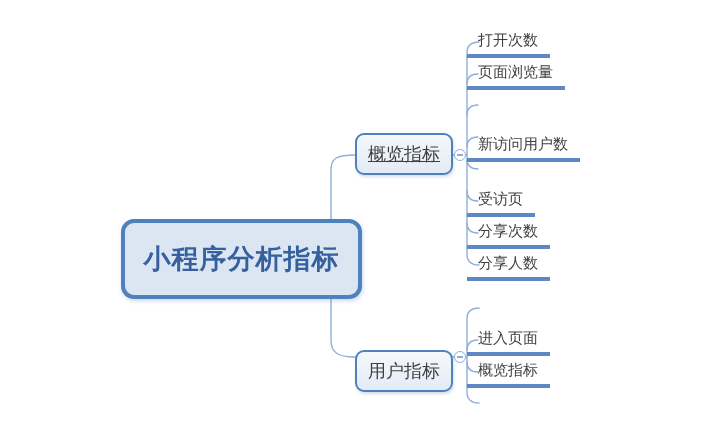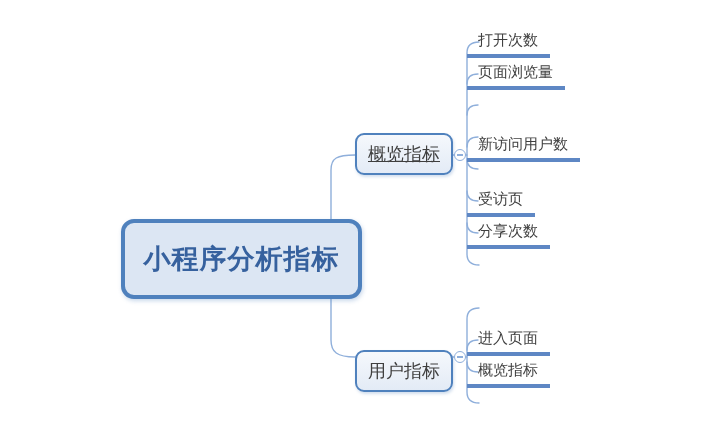--- a/index.html
+++ b/index.html
@@ -81,17 +81,18 @@
     </div>
   <div class="collapse-icon collapse-user">
       <span class="minus-mark"></span>
     </div>
 
   <div class="leaf" style="top:15px">打开次数</div>
   <div class="leaf" style="top:47px">页面浏览量</div>
   <div class="leaf" style="top:119px">新访问用户数</div>
   <div class="leaf" style="top:174px">受访页</div>
   <div class="leaf" style="top:206px">分享次数</div>
+  <div class="leaf" style="top:238px">分享人数</div>
 
   <div class="leaf" style="top:313px">进入页面</div>
   <div class="leaf" style="top:345px">概览指标</div>
 
 </div>
 
 </body></html>

